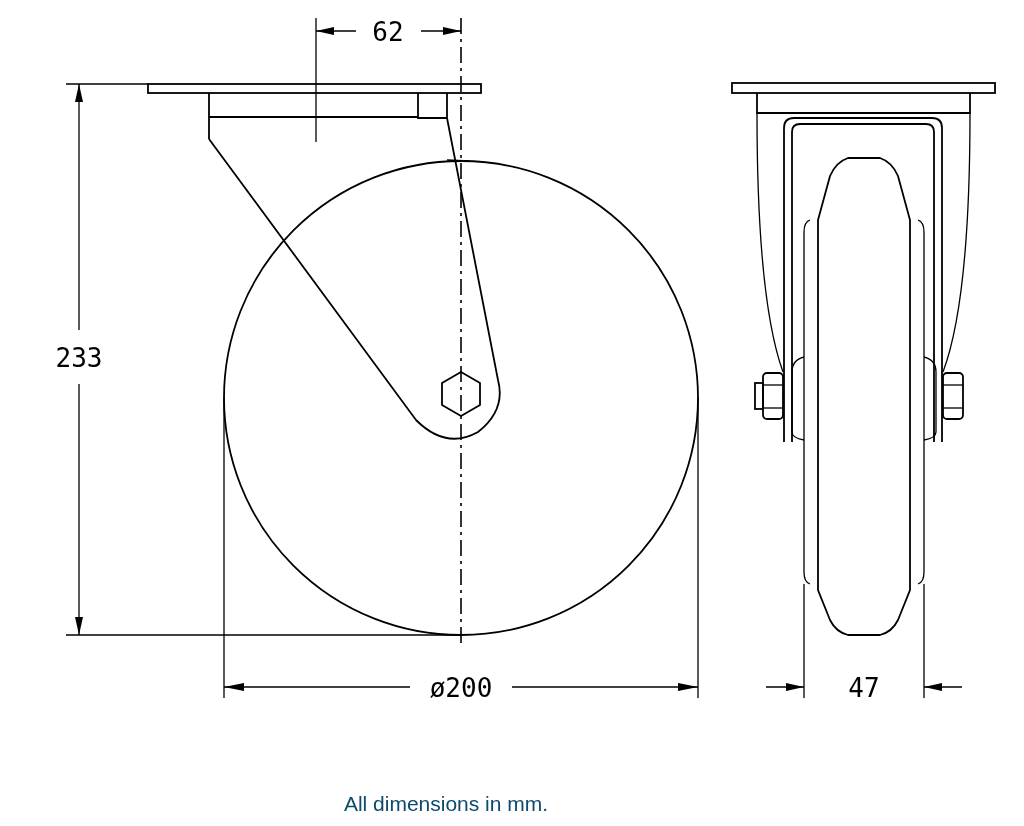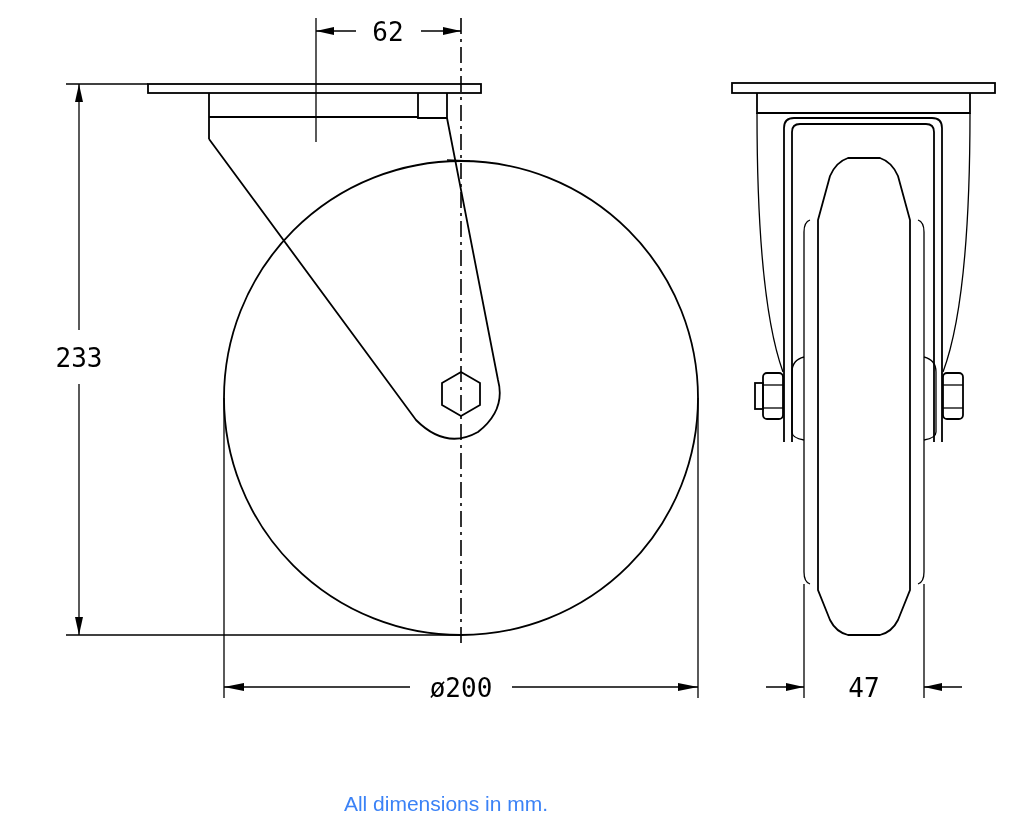--- a/index.html
+++ b/index.html
@@ -3,21 +3,21 @@
 <meta charset="utf-8">
 <style>
   html, body { margin:0; padding:0; background:#ffffff; }
   body { width:1024px; height:826px; position:relative; overflow:hidden; }
   svg#drawing { position:absolute; left:0; top:0; }
   .ln { stroke:#000; stroke-width:1.8; fill:none; }
   .thin { stroke:#000; stroke-width:1.3; fill:none; }
   .center { stroke:#000; stroke-width:1.6; fill:none; stroke-dasharray:16 5 3 5; }
   .dimtxt { font-family:"DejaVu Sans Mono", monospace; font-size:26px; fill:#000; }
   .note { position:absolute; left:0; width:892px; top:792px; text-align:center;
-          font-family:"Liberation Sans", sans-serif; font-size:21px; color:#3b82f6; }
+          font-family:"Liberation Sans", sans-serif; font-size:21px; color:#0c4a6e; }
 </style>
 </head>
 <body>
 
 <svg id="drawing" width="1024" height="826" viewBox="0 0 1024 826">
 
   <g>
 
     <circle class="ln" cx="461" cy="398" r="237"></circle>
 

